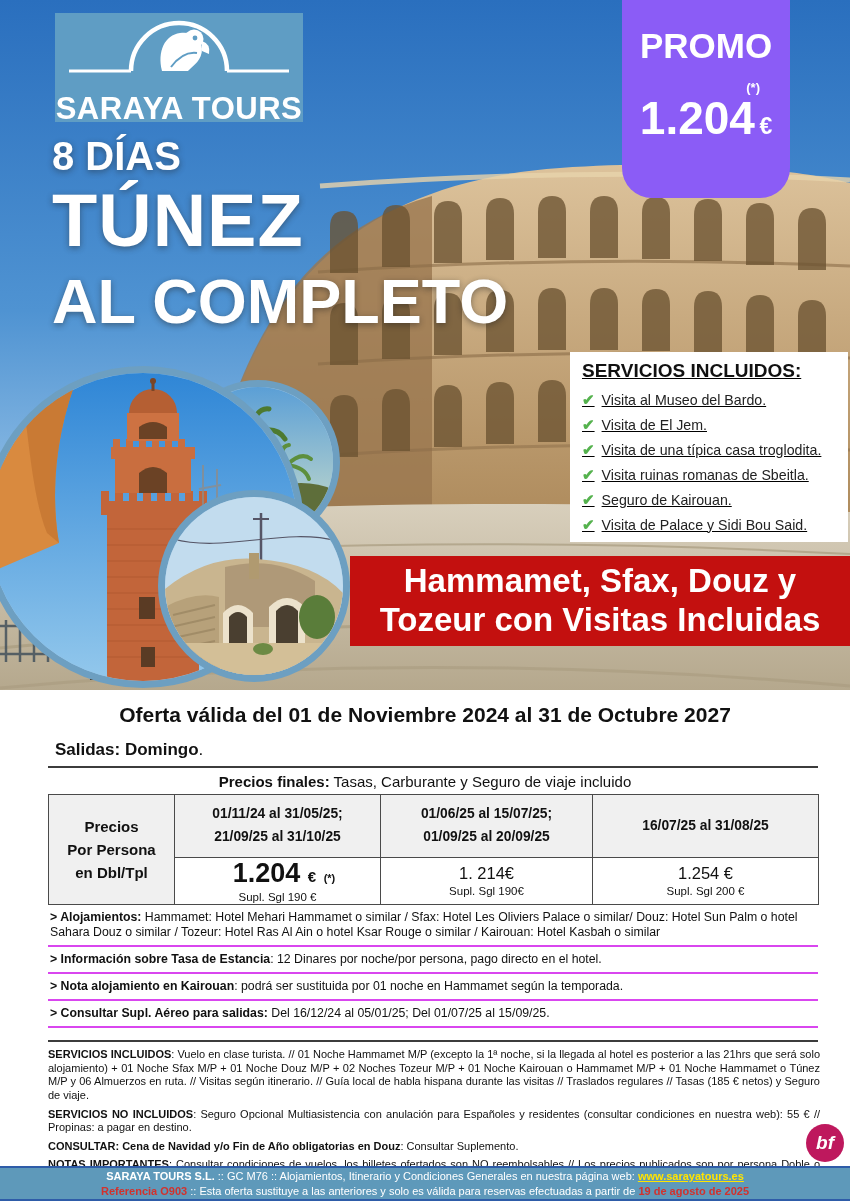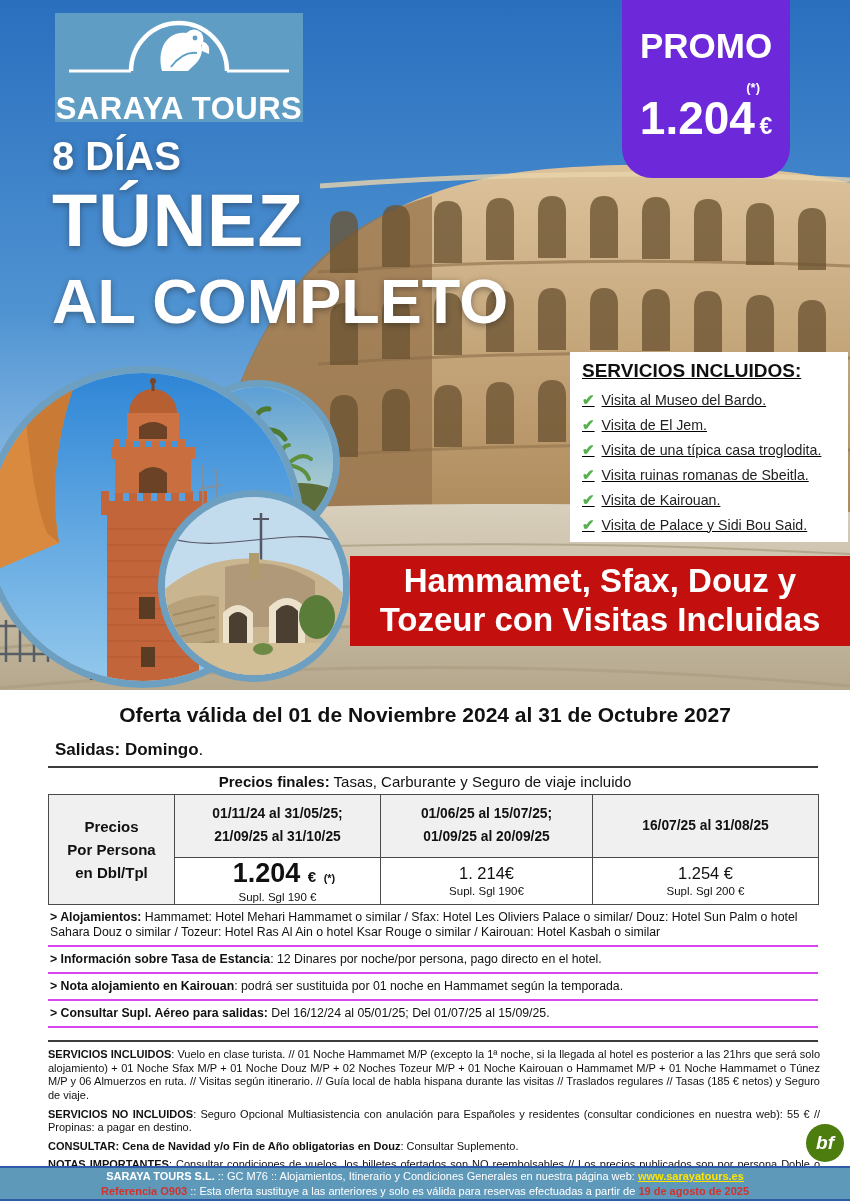--- a/index.html
+++ b/index.html
@@ -7,21 +7,21 @@
   .page { position:relative; width:850px; height:1201px; background:#ffffff; overflow:hidden; }
 
   
   .hero { position:absolute; left:0; top:0; width:850px; height:690px; overflow:hidden; }
   .hero svg.art { position:absolute; left:0; top:0; }
 
   .logo-box { position:absolute; left:55px; top:13px; width:248px; height:109px;
     background:#5f9dc4; z-index:2; text-align:center; }
   .logo-name { color:#ffffff; font-weight:bold; font-size:31px; letter-spacing:.5px; margin-top:2px; }
 
-  .promo { position:absolute; left:622px; top:0; width:168px; height:178px; background:#6d28d9;
+  .promo { position:absolute; left:622px; top:0; width:168px; height:198px; background:#8b5cf6;
     border-radius:0 0 30px 30px; z-index:2; color:#fff; }
   .promo-label { text-align:center; font-size:35px; font-weight:bold; margin-top:26px; }
   .promo-ast { text-align:right; padding-right:30px; font-size:13px; font-weight:bold; margin-top:14px; }
   .promo-price { text-align:center; line-height:1; margin-top:0; }
   .promo-price .big { font-size:46px; font-weight:bold; }
   .promo-price .eur { font-size:23px; font-weight:bold; }
 
   .headline { position:absolute; left:52px; top:136px; z-index:2; color:#ffffff; font-weight:bold;
     text-shadow:0 2px 6px rgba(30,30,30,.45); line-height:1; }
   .hl1 { font-size:40px; }
@@ -69,21 +69,21 @@
   .note { border-bottom:2px solid #d946ef; padding:5px 4px 5px 2px; font-size:12.3px; line-height:1.22; color:#111; }
   .note b { font-weight:bold; }
 
   .rule2 { border-top:2px solid #3c3c3c; margin:12px 32px 0 48px; }
 
   .fineprint { margin:6px 30px 0 48px; font-size:11px; line-height:1.24; text-align:justify; color:#111; }
   .fineprint p { margin-top:5px; }
   .fineprint b { font-weight:bold; }
 
   .bf-badge { position:absolute; left:806px; top:1124px; width:38px; height:38px; border-radius:50%;
-    background:#4d7c0f; color:#ffffff; font-weight:bold; font-style:italic; font-size:19px;
+    background:#be185d; color:#ffffff; font-weight:bold; font-style:italic; font-size:19px;
     display:flex; align-items:center; justify-content:center; z-index:8; }
 
   
   .footer { position:absolute; left:0; top:1166px; width:850px; height:35px; background:#5e99ba;
     border-top:2px solid #2e5ca8; border-bottom:2px solid #2e5ca8; text-align:center;
     color:#ffffff; font-size:11px; line-height:14.5px; padding-top:1px; z-index:7; }
   .footer b { font-weight:bold;margin-top:24px; }
   .footer a.weblink { color:#ffe400; font-weight:bold; text-decoration:underline; cursor:pointer; }
   .footer .alert { color:#d2322d; font-weight:bold; }
 </style>
@@ -224,21 +224,21 @@
       <div class="svc-item">
         <span class="svc-check">✔</span>
         <span>Visita de una típica casa troglodita.</span>
       </div>
       <div class="svc-item">
         <span class="svc-check">✔</span>
         <span>Visita ruinas romanas de Sbeitla.</span>
       </div>
       <div class="svc-item">
         <span class="svc-check">✔</span>
-        <span>Visita de Kairouan.</span>
+        <span>Seguro de Kairouan.</span>
       </div>
       <div class="svc-item">
         <span class="svc-check">✔</span>
         <span>Visita de Palace y Sidi Bou Said.</span>
       </div>
     </div>
 
     <div class="banner">
       <div>Hammamet, Sfax, Douz y</div>
       <div>Tozeur con Visitas Incluidas</div>

